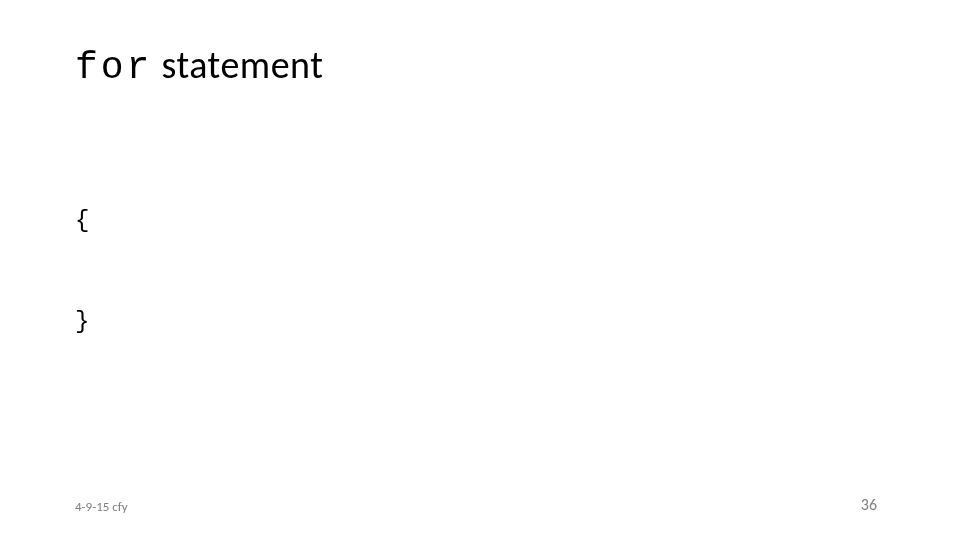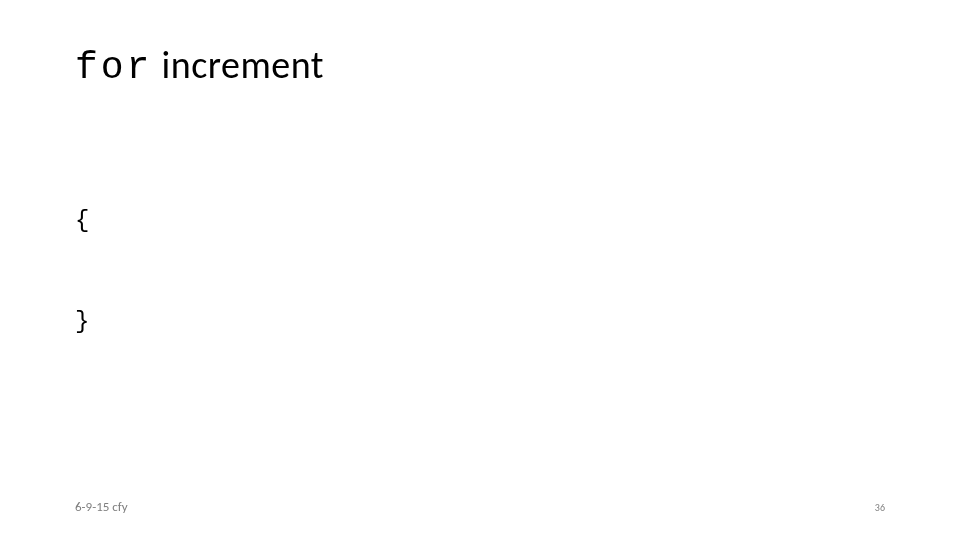--- a/index.html
+++ b/index.html
@@ -45,36 +45,36 @@
   }
   .footer-left {
     position: absolute;
     left: 75px;
     bottom: 26px;
     font-size: 13px;
     color: #7f7f7f;
   }
   .footer-right {
     position: absolute;
-    right: 75px;
+    right: 83px;
     bottom: 26px;
-    font-size: 10px;
+    font-size: 16px;
     color: #7f7f7f;
   }
 </style>
 </head>
 <body>
 
 <div class="slide">
 
   <h1 class="title">
-    <span class="mono">for</span><span> increment</span>
+    <span class="mono">for</span><span> statement</span>
   </h1>
 
   <div class="code-group">
     <div>{</div>
     <div>}</div>
   </div>
 
-  <div class="footer-left">6-9-15 cfy</div>
+  <div class="footer-left">4-9-15 cfy</div>
   <div class="footer-right">36</div>
 
 </div>
 
 </body></html>

